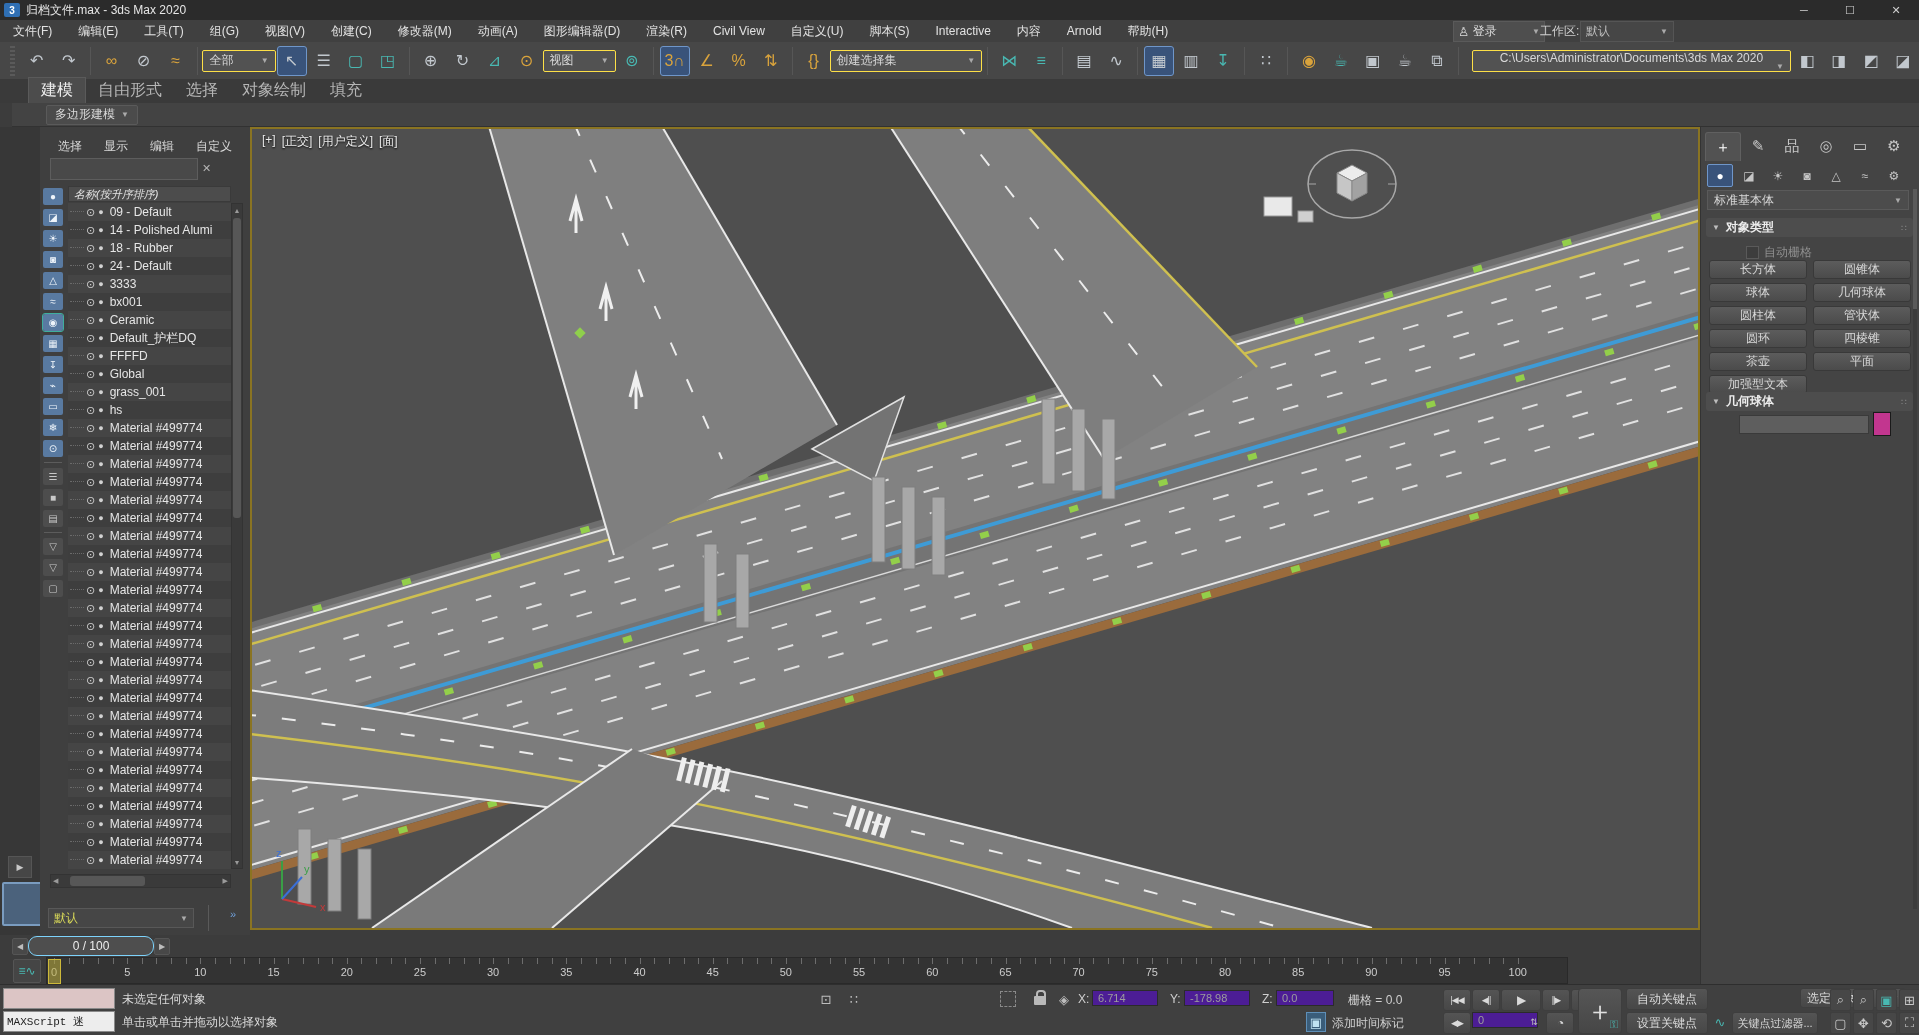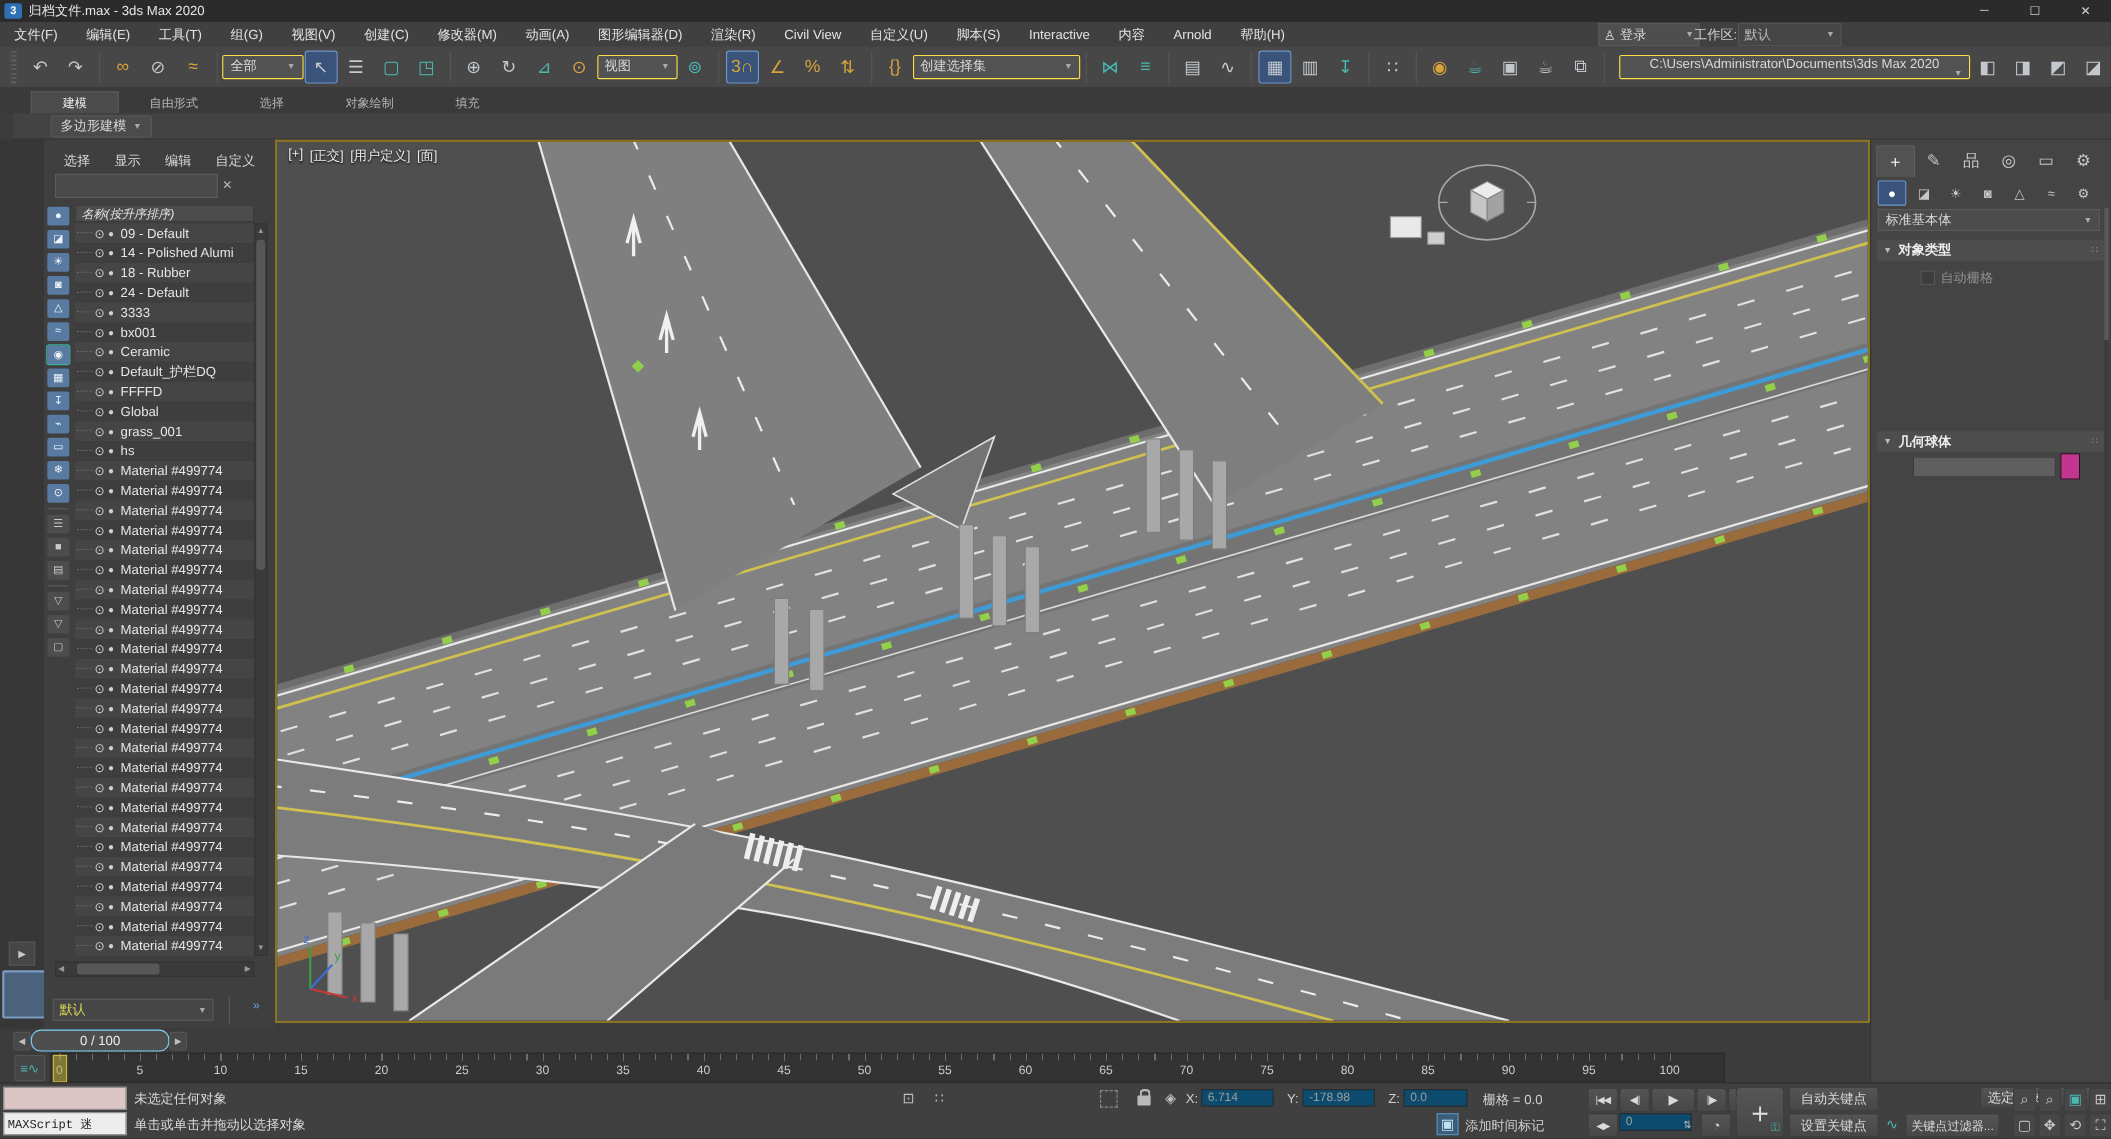--- a/index.html
+++ b/index.html
@@ -24,21 +24,21 @@
   .tbi{min-width:28px;height:28px;margin:0 1px;display:flex;align-items:center;justify-content:center;color:#c2c8ce;font-size:16px;border-radius:3px;border:1px solid transparent;}
   .tbi.teal{color:#49b8b2;}
   .tbi.orange{color:#d9a33c;}
   .tbi.act{background:#39537a;border:1px solid #6f96c9;}
   .tsep{width:1px;height:28px;background:#565656;margin:0 5px;}
   .dd{background:#525252;border:1px solid #fde047;color:#d8d8d8;height:20px;display:flex;align-items:center;padding:0 6px;border-radius:2px;font-size:12px;}
   .handle{width:5px;height:30px;margin-right:6px;background:repeating-linear-gradient(180deg,#5a5a5a 0 2px,transparent 2px 4px);}
   #projpath{width:330px;margin-left:8px;flex-direction:column;}
   
   #ribbontabs{left:0;top:80px;width:1919px;height:23px;background:#3a3a3a;display:flex;align-items:flex-end;padding-left:28px;box-sizing:border-box;}
-  .rtab{padding:2px 28px;color:#b5b5b5;font-size:11px;text-align:right;}
+  .rtab{padding:2px 12px;color:#b5b5b5;font-size:16px;text-align:right;}
   .rtab.on{background:#4c4c4c;color:#ededed;border:1px solid #5a5a5a;border-bottom:none;}
   #ribbonrow{left:12px;top:103px;width:1919px;height:24px;background:#434343;border-bottom:1px solid #323232;display:flex;align-items:center;padding-left:34px;box-sizing:border-box;}
   #polybtn{height:18px;background:#4b4b4b;border:1px solid #5a5a5a;border-radius:2px;color:#d8d8d8;display:flex;align-items:center;padding:0 8px;gap:6px;}
   
   #leftstrip{left:0;top:127px;width:40px;height:808px;background:#373737;}
   #explorer{left:40px;top:127px;width:210px;height:808px;background:#3f3f3f;}
   .xmenu{position:absolute;top:11px;left:18px;display:flex;gap:22px;color:#d8d8d8;}
   #xsearch{position:absolute;left:10px;top:31px;width:146px;height:20px;background:#494949;border:1px solid #5d5d5d;}
   #xclear{position:absolute;left:162px;top:35px;color:#b5b5b5;font-size:11px;}
   #xstrip{position:absolute;left:2px;top:59px;width:22px;display:flex;flex-direction:column;align-items:center;}
@@ -100,21 +100,21 @@
   #tlabels{position:absolute;left:7px;top:7px;width:1464px;height:14px;display:flex;justify-content:space-between;}
   .tlab{width:0;overflow:visible;}
   .tlab span{display:inline-block;transform:translateX(-50%);font-size:11px;color:#cccccc;white-space:nowrap;}
   #tslider{position:absolute;left:1px;top:1px;width:11px;height:23px;background:rgba(190,175,60,.55);border:1px solid #cdb93a;}
   
   #statusbar{left:0;top:984px;width:1919px;height:51px;background:#404040;border-top:1px solid #2e2e2e;}
   #msl1{position:absolute;left:3px;top:3px;width:112px;height:21px;background:#dcc5c5;border:1px solid #8a8a8a;box-sizing:border-box;}
   #msl2{position:absolute;left:3px;top:26px;width:112px;height:21px;background:#ededed;border:1px solid #8a8a8a;color:#222;font-family:"Liberation Mono","DejaVu Sans Mono",monospace;font-size:11px;display:flex;align-items:center;padding-left:3px;box-sizing:border-box;overflow:hidden;white-space:nowrap;}
   .sline{position:absolute;left:122px;color:#d9d9d9;}
   .sico{position:absolute;width:20px;height:20px;display:flex;align-items:center;justify-content:center;color:#bdbdbd;font-size:13px;}
-  .sfield{position:absolute;height:16px;background:#0c4a6e;border:1px solid #2b2b2b;color:#9d9d9d;font-size:11px;display:flex;align-items:center;padding:0 5px;box-sizing:border-box;}
+  .sfield{position:absolute;height:16px;background:#4c1d95;border:1px solid #2b2b2b;color:#9d9d9d;font-size:11px;display:flex;align-items:center;padding:0 5px;box-sizing:border-box;}
   .slab{position:absolute;color:#cfcfcf;font-size:12px;}
   .locki{position:absolute;width:12px;height:9px;background:#b9b9b9;border-radius:1px;}
   .locki::before{content:"";position:absolute;left:2px;top:-6px;width:6px;height:6px;border:2px solid #b9b9b9;border-bottom:none;border-radius:4px 4px 0 0;}
   .pbtn{position:absolute;height:20px;background:linear-gradient(#545454,#474747);border:1px solid #3e3e3e;border-radius:3px;color:#dadada;display:flex;align-items:center;justify-content:center;font-size:9px;letter-spacing:-1px;}
   .kbtn{position:absolute;height:20px;background:linear-gradient(#545454,#474747);border:1px solid #3e3e3e;border-radius:3px;color:#dadada;display:flex;align-items:center;justify-content:center;font-size:12px;}
   #bigkey{position:absolute;left:1578px;top:3px;width:42px;height:44px;background:linear-gradient(#565656,#464646);border:1px solid #3e3e3e;border-radius:4px;color:#e0e0e0;font-size:26px;display:flex;align-items:center;justify-content:center;}
   #bigkey .keyg{position:absolute;right:3px;bottom:2px;color:#49b8b2;font-size:11px;}
   .navi{position:absolute;width:19px;height:20px;display:flex;align-items:center;justify-content:center;color:#c8c8c8;font-size:13px;background:#474747;border:1px solid #3e3e3e;border-radius:2px;}
 </style>
 </head>
@@ -699,20 +699,34 @@
     </div>
     <div class="rollout" style="top:91px">
       <span class="tri">▼</span>
       <span>对象类型</span>
       <span class="grip">∷</span>
     </div>
     <div id="autogrid">
       <span class="cb"></span>
       <span>自动栅格</span>
     </div>
+    <div id="objbtns">
+
+    <div class="obtn">长方体</div>
+        <div class="obtn">圆锥体</div>
+        <div class="obtn">球体</div>
+        <div class="obtn">几何球体</div>
+        <div class="obtn">圆柱体</div>
+        <div class="obtn">管状体</div>
+        <div class="obtn">圆环</div>
+        <div class="obtn">四棱锥</div>
+        <div class="obtn">茶壶</div>
+        <div class="obtn">平面</div>
+        <div class="obtn">加强型文本</div>
+      </div>
     <div class="rollout" style="top:265px">
       <span class="tri">▼</span>
       <span>几何球体</span>
       <span class="grip">∷</span>
     </div>
     <div id="ncinput"></div>
     <div id="ncswatch" style="background: rgb(194, 54, 143);"></div>
     <div id="cscroll">
         <div></div>
       </div>

